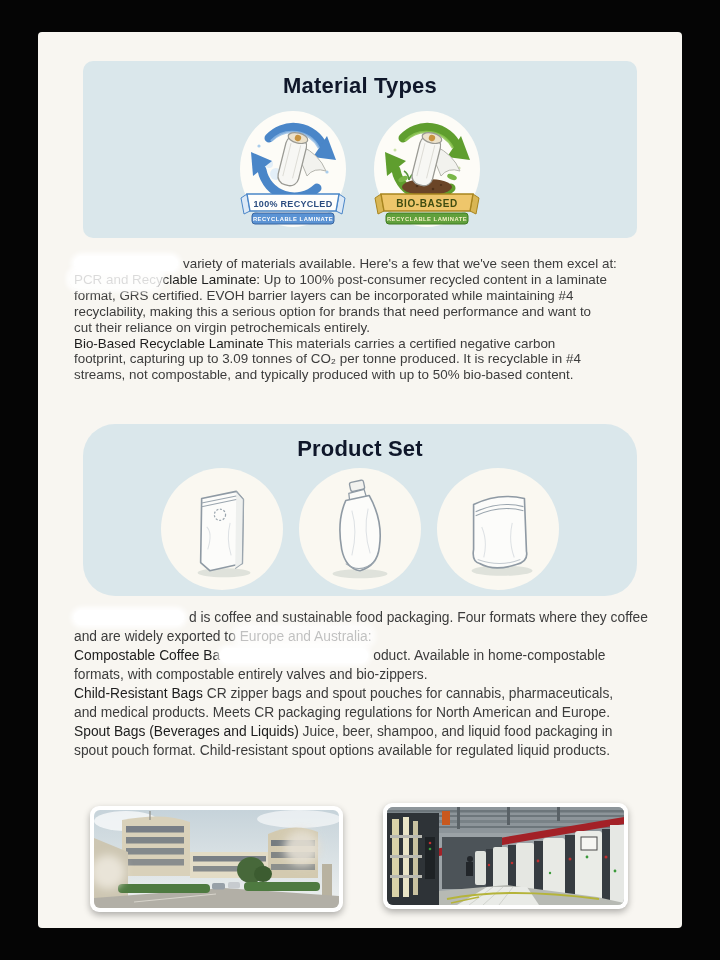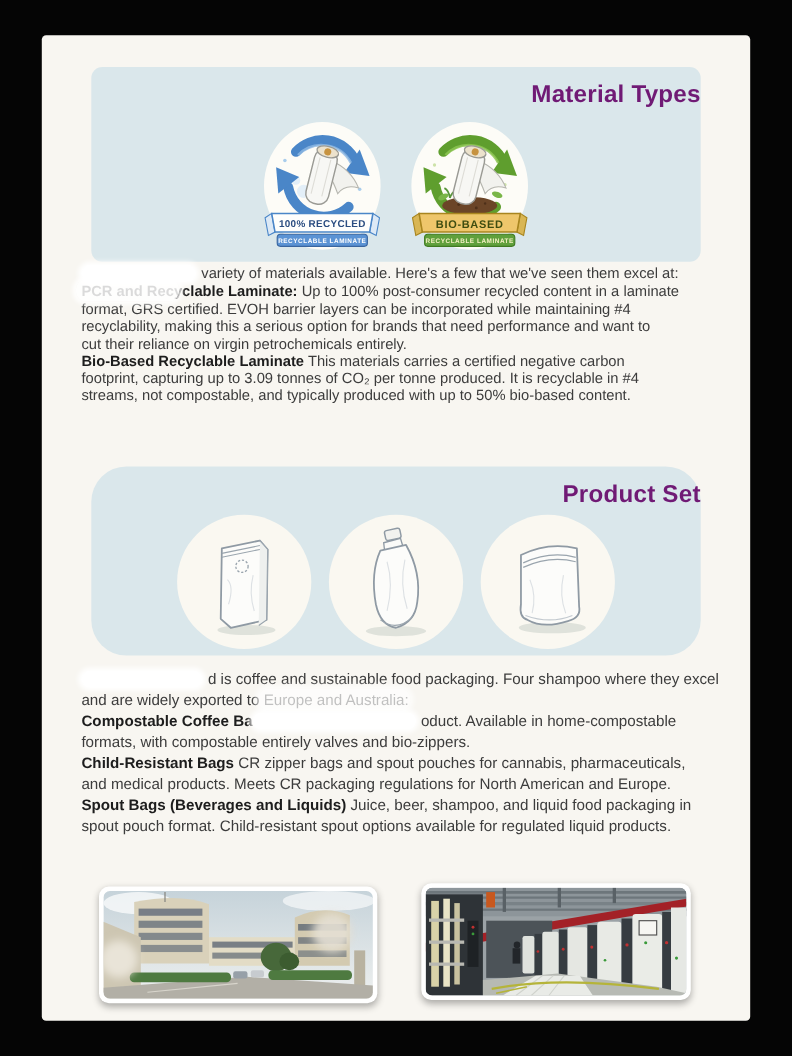--- a/index.html
+++ b/index.html
@@ -4,34 +4,34 @@
 <style>
   html,body{margin:0;padding:0;background:#000;}
   .stage{position:relative;width:720px;height:960px;background:#050505;overflow:hidden;
          font-family:"Liberation Sans","DejaVu Sans",sans-serif;}
   .page{position:absolute;left:38px;top:32px;width:644px;height:896px;background:#f8f6f1;
         border-radius:4px;}
   
   .panel{position:absolute;left:45px;width:554px;background:#dae7eb;border-radius:10px;}
   .panel-materials{top:29px;height:177px;}
   .panel-products{top:392px;height:172px;border-radius:32px;}
-  .panel-title{margin:0;padding-top:10px;text-align:right;font-size:22px;line-height:30px;
-               font-weight:700;color:#701a75;letter-spacing:.2px;}
+  .panel-title{margin:0;padding-top:10px;text-align:center;font-size:22px;line-height:30px;
+               font-weight:700;color:#0f172a;letter-spacing:.2px;}
   .badge-row{display:flex;justify-content:center;gap:26px;margin-top:9px;align-items:flex-end;}
   .badge-row svg{display:block;}
   .pcircle-row{display:flex;justify-content:center;gap:16px;margin-top:4px;}
   .pcircle{width:122px;height:122px;border-radius:50%;background:#faf8f1;}
   .pcircle svg{display:block;width:122px;height:122px;}
   
   .text-block{position:absolute;left:36px;width:584px;}
-  .tb-materials{top:209px;font-size:13.4px;line-height:15.9px;color:#3c3c3c;}
+  .tb-materials{top:224px;font-size:13.4px;line-height:15.9px;color:#3c3c3c;}
   .tb-products{top:576px;font-size:13.8px;line-height:19px;color:#3c3c3c;}
   .tline{white-space:nowrap;}
   .seg{display:inline;}
-  .bold{font-weight:700;color:#1d1d1d;}
+  .bold{font-weight:400;color:#1d1d1d;}
   .smear{position:relative;}
   .smear::after{content:"";position:absolute;left:-5px;right:-5px;top:-3px;bottom:-2px;
                 background:rgba(255,255,255,.68);border-radius:9px;
                 box-shadow:0 0 5px 3px rgba(255,255,255,.68);}
   .smear-heavy::after{background:rgba(255,255,255,.84);box-shadow:0 0 4px 3px rgba(255,255,255,.84);}
   .redact{display:inline-block;height:15px;min-width:20px;border-radius:8px;background:#fff;
           box-shadow:0 0 5px 3px rgba(255,255,255,.95);vertical-align:-3px;margin:0 5px 0 0;}
   
   .photo{position:absolute;background:#fff;border-radius:9px;padding:4px;
          box-shadow:0 3px 7px rgba(0,0,0,.3);}
@@ -155,21 +155,21 @@
             <path d="M36 36 Q60 24 86 30 L88 82 Q90 92 78 95 Q56 102 42 94 Q34 92 36 80 Z" fill="#fcfcfa" stroke="#8f9aa4" stroke-width="1.6" stroke-linejoin="round"></path>
             <path d="M38 43 Q62 32 85 38 M38 47 Q62 36 85 42" stroke="#9aa5ae" stroke-width="1.1" fill="none"></path>
             <path d="M44 58 Q50 72 46 88 M74 54 Q70 72 76 88" stroke="#dde1e4" stroke-width="1" fill="none"></path>
             <path d="M40 90 Q62 98 82 90" stroke="#c3cad0" stroke-width="1" fill="none"></path>
           </svg>
         </div>
       </div>
     </div>
 
     <div class="text-block tb-products">
-        <div class="tline"><span class="redact" style="width: 110px;"></span><span class="seg">d is coffee and sustainable food packaging. Four shampoo where they excel</span></div>
+        <div class="tline"><span class="redact" style="width: 110px;"></span><span class="seg">d is coffee and sustainable food packaging. Four formats where they coffee</span></div>
         <div class="tline"><span class="seg">and are widely exported to </span><span class="seg smear">Europe and Australia</span><span class="seg">:</span></div>
         <div class="tline"><span class="seg bold">Compostable Coffee Ba</span><span class="redact" style="width: 148px;"></span><span class="seg">oduct. Available in home-compostable</span></div>
         <div class="tline"><span class="seg">formats, with compostable entirely valves and bio-zippers.</span></div>
         <div class="tline"><span class="seg bold">Child-Resistant Bags</span><span class="seg"> CR zipper bags and spout pouches for cannabis, pharmaceuticals,</span></div>
         <div class="tline"><span class="seg">and medical products. Meets CR packaging regulations for North American and Europe.</span></div>
         <div class="tline"><span class="seg bold">Spout Bags (Beverages and Liquids)</span><span class="seg"> Juice, beer, shampoo, and liquid food packaging in</span></div>
         <div class="tline"><span class="seg">spout pouch format. Child-resistant spout options available for regulated liquid products.</span></div>
       </div>
 
     <div class="photo photo-left">

